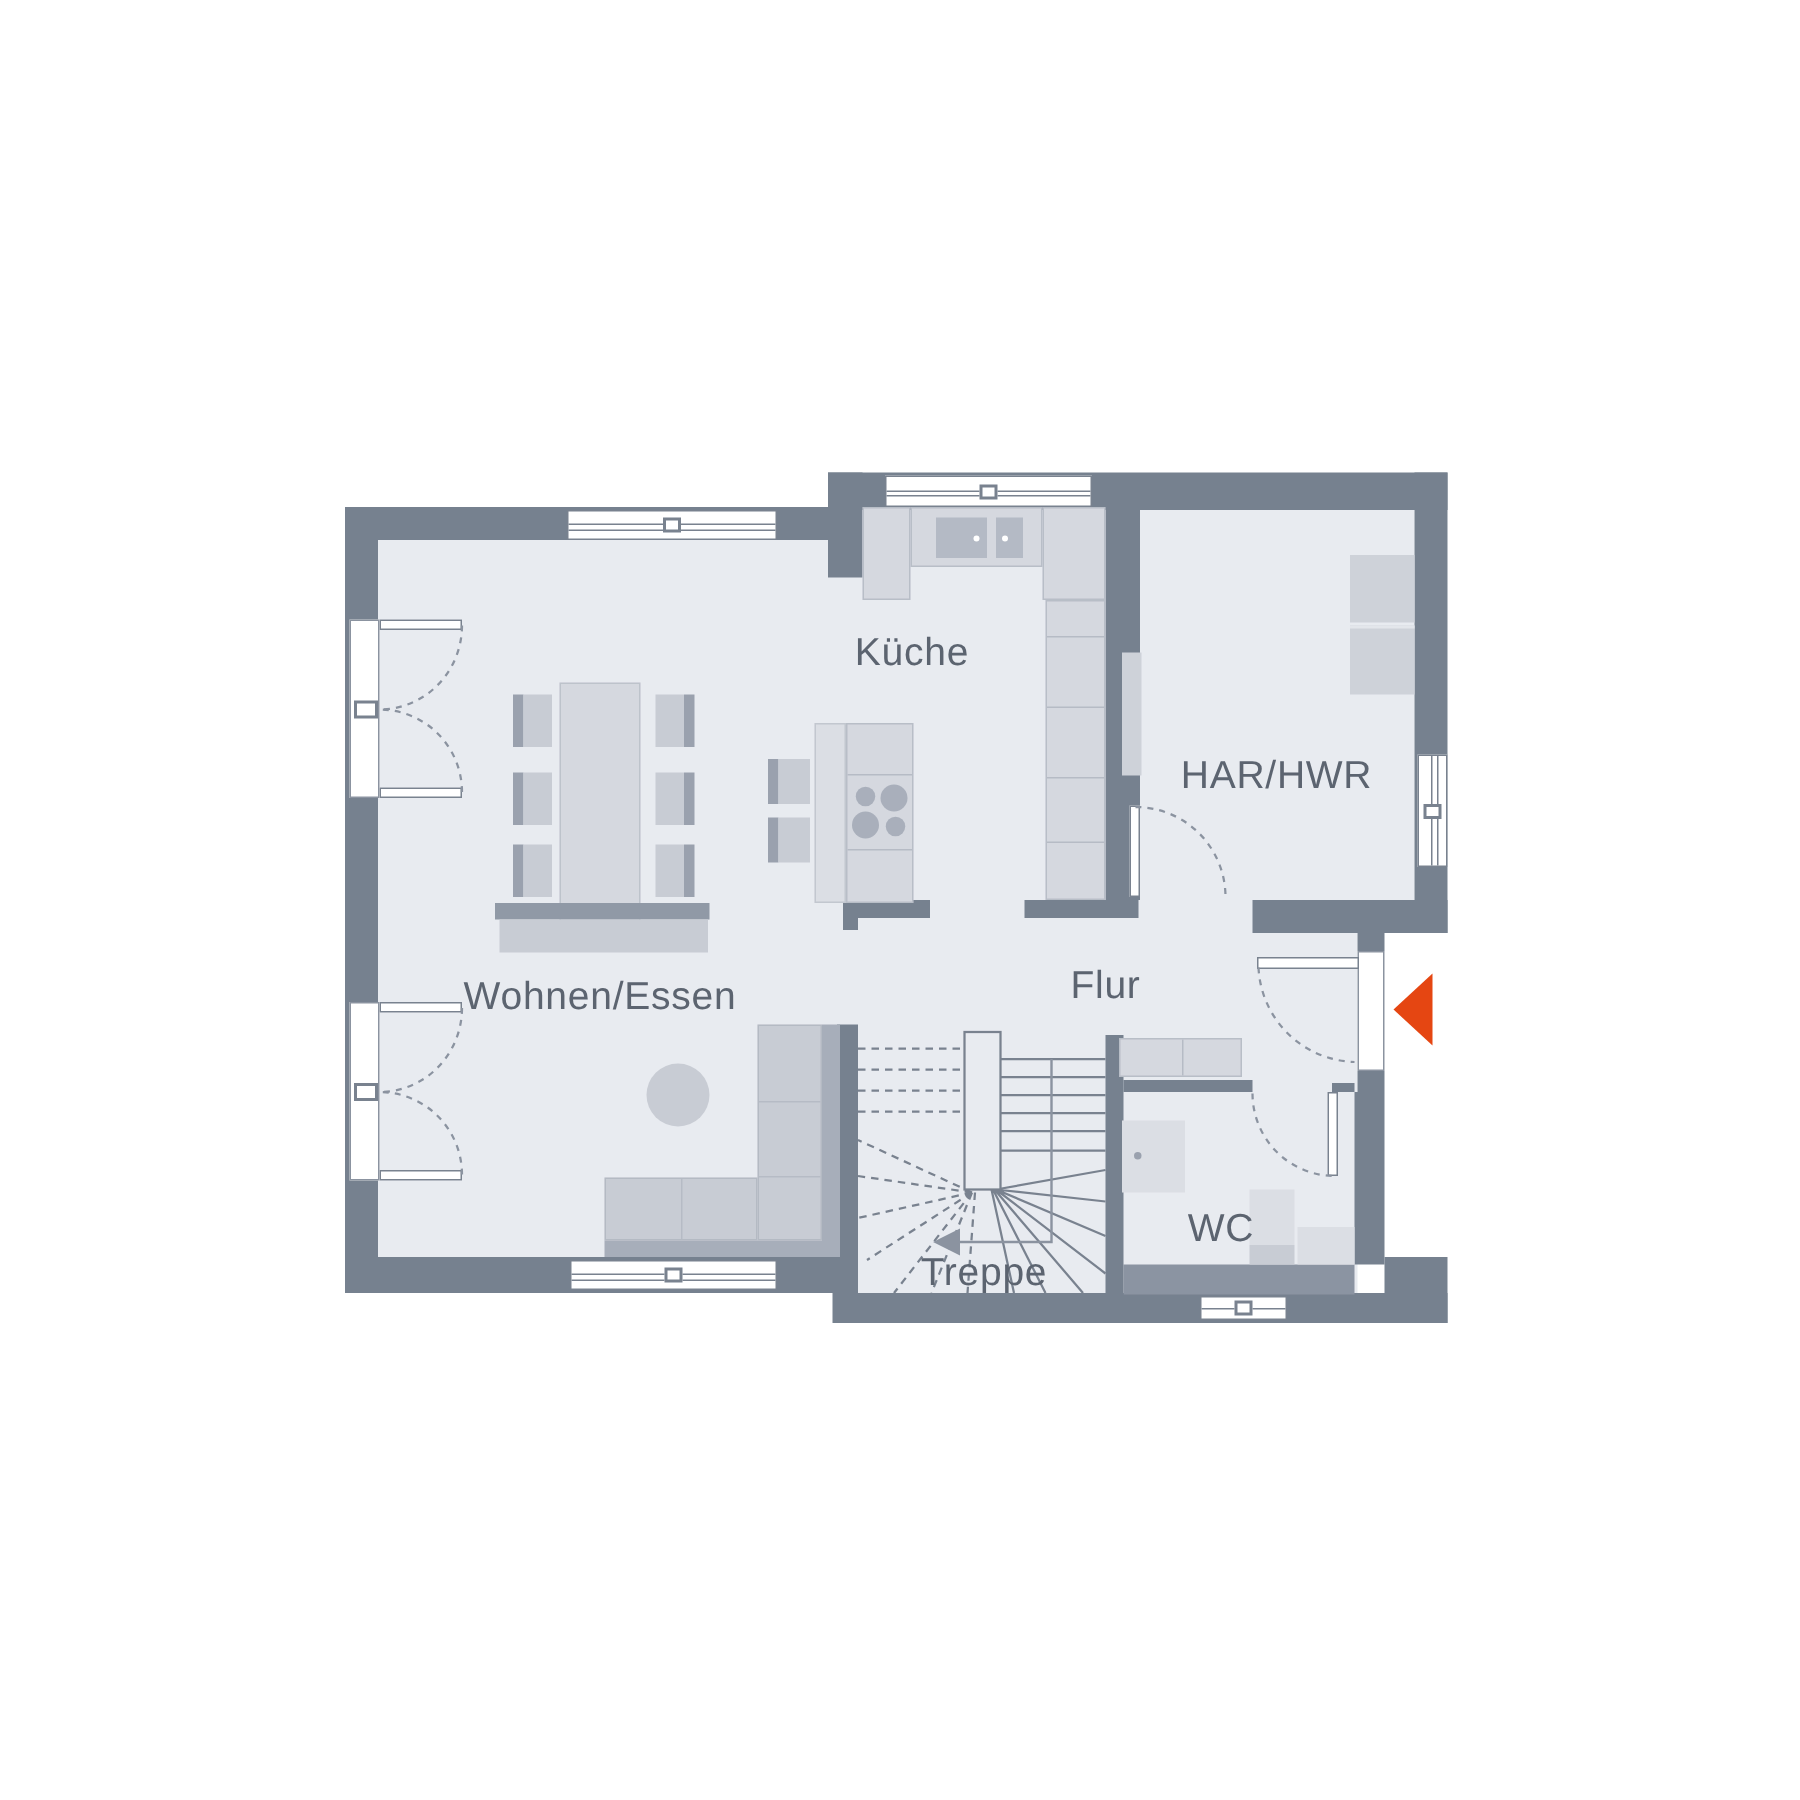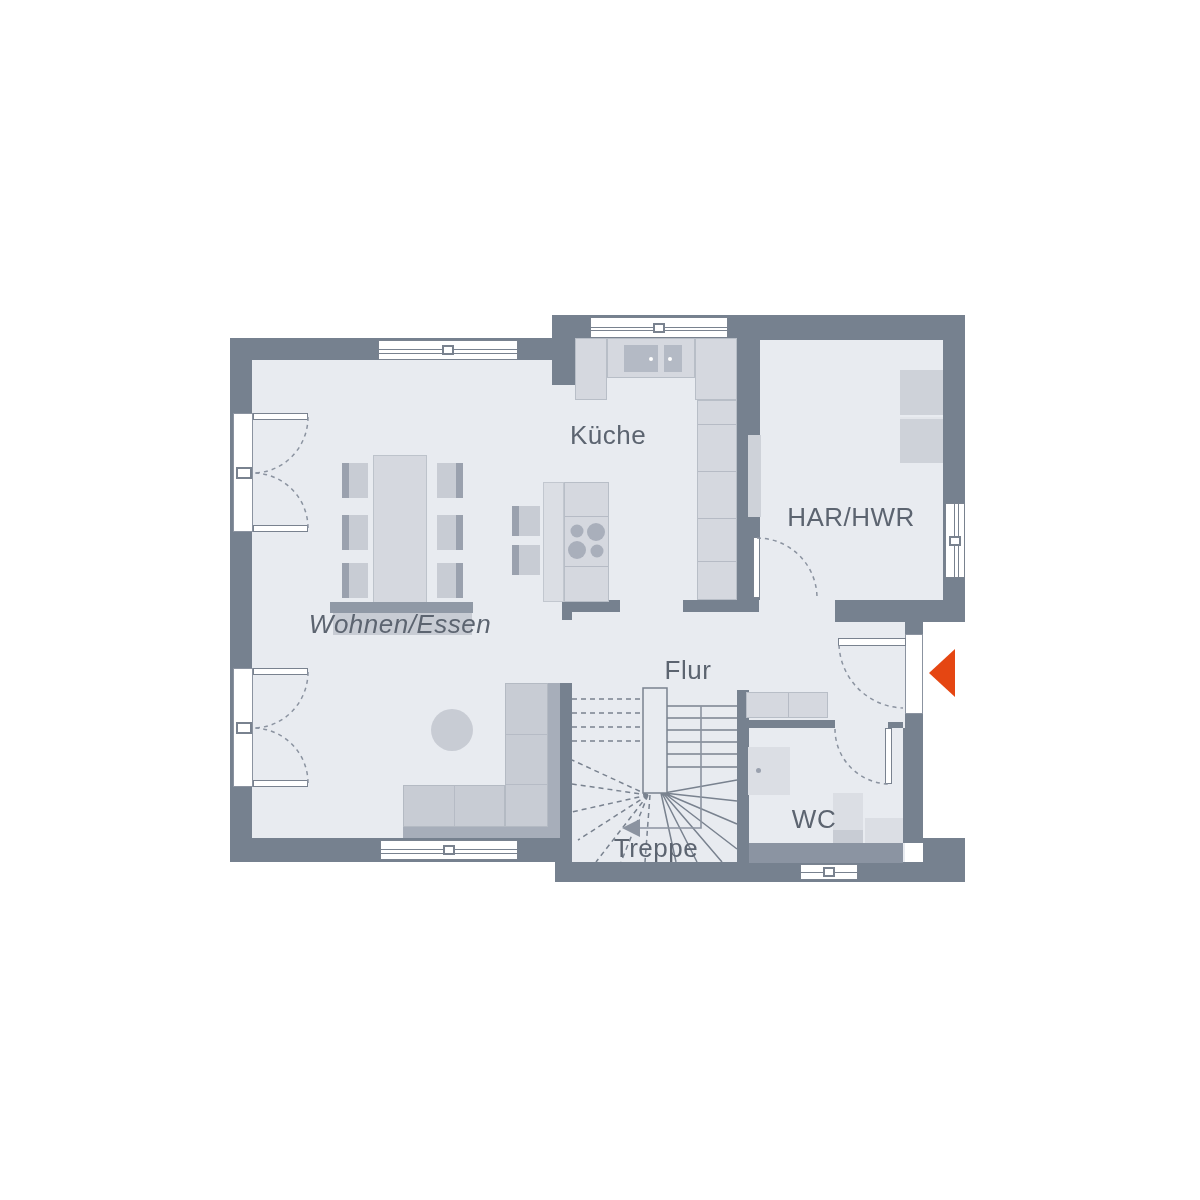--- a/index.html
+++ b/index.html
@@ -214,19 +214,19 @@
         <circle class="burner" cx="596" cy="532" r="9"></circle>
         <circle class="burner" cx="577" cy="550" r="9"></circle>
         <circle class="burner" cx="597" cy="551" r="6.5"></circle>
       </g>
     </svg>
 
     <div class="arrow-left" style="left:929px;top:649px;"></div>
 
     <div class="room-label" style="left:608px;top:435px;">Küche</div>
     <div class="room-label" style="left:851px;top:517px;">HAR/HWR</div>
-    <div class="room-label" style="left:400px;top:624px;font-style:italic;">Wohnen/Essen</div>
-    <div class="room-label" style="left:688px;top:657px;margin-top:13px;">Flur</div>
+    <div class="room-label" style="left:400px;top:664px;">Wohnen/Essen</div>
+    <div class="room-label" style="left:737px;top:657px;">Flur</div>
     <div class="room-label" style="left:814px;top:787px;margin-top:32px;">WC</div>
     <div class="room-label" style="left:656px;top:848px;">Treppe</div>
 
   </div>
 </div>
 
 </body></html>

